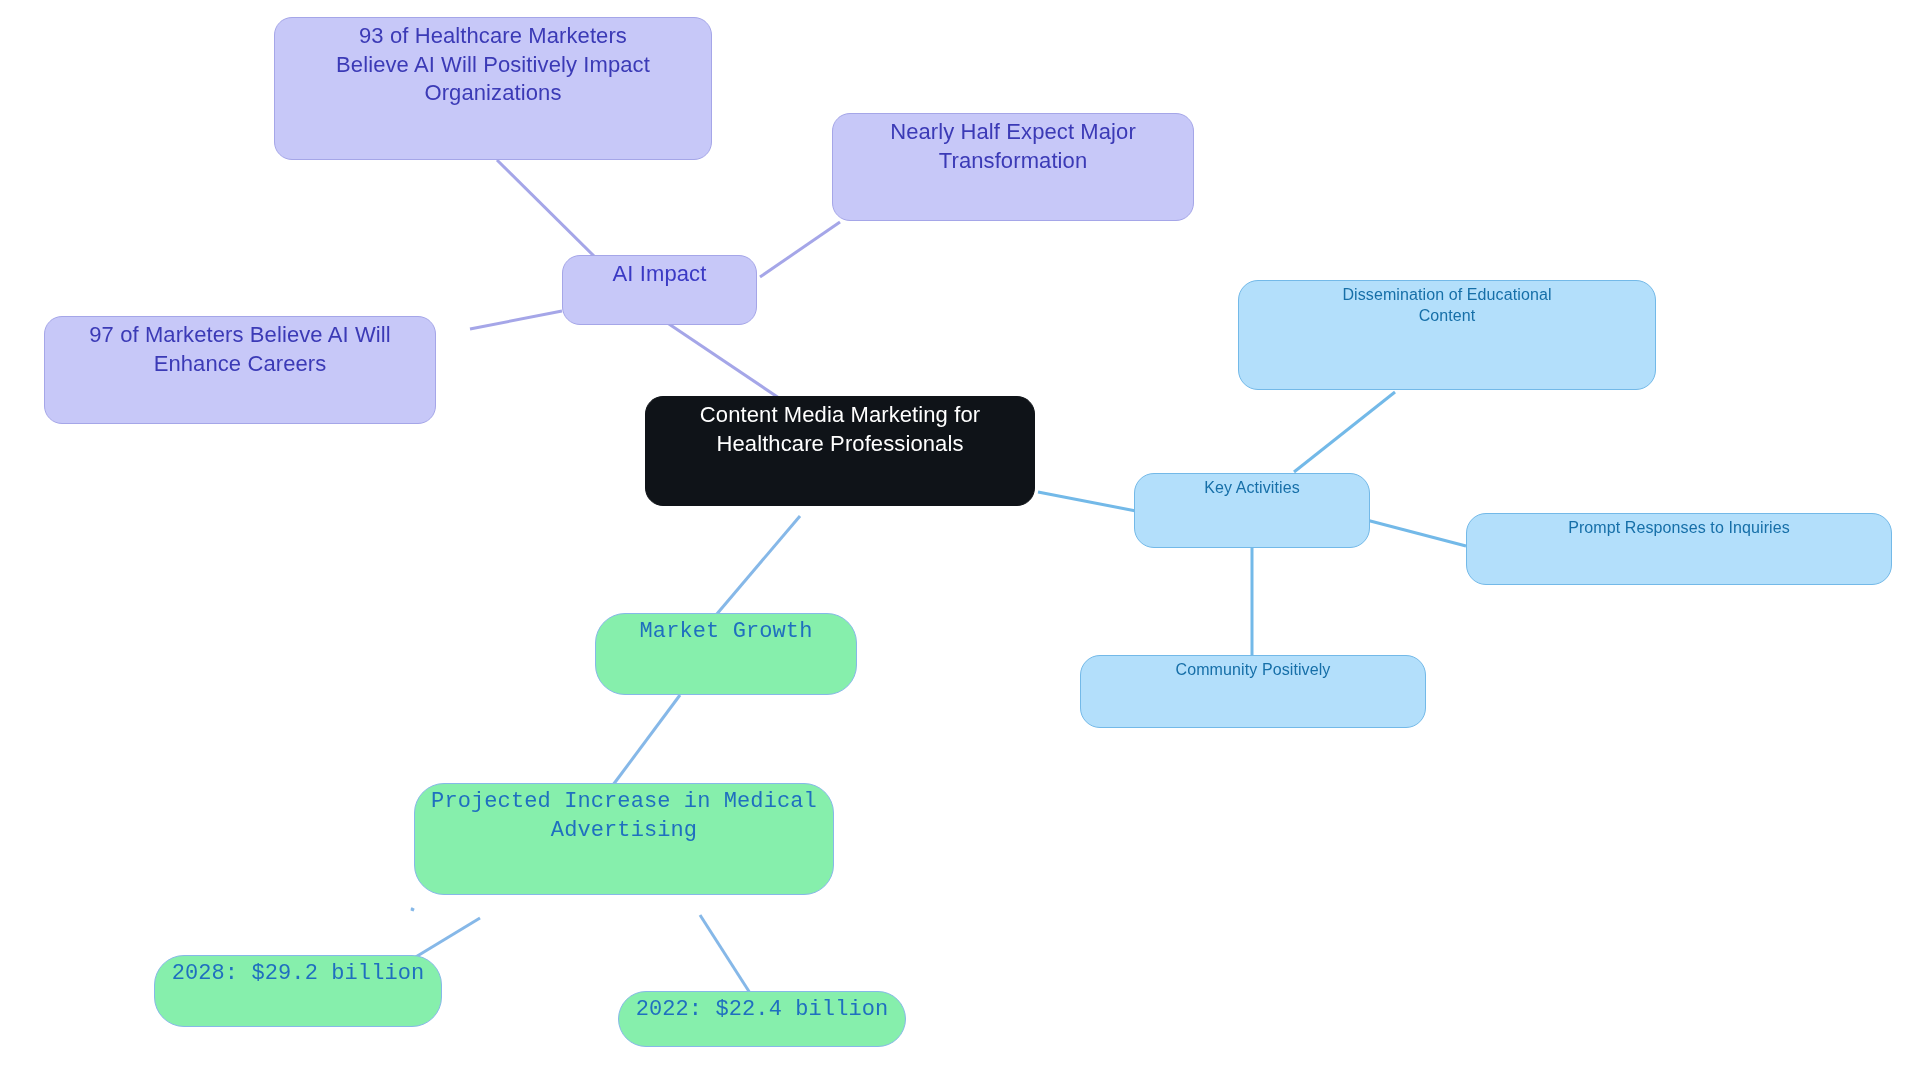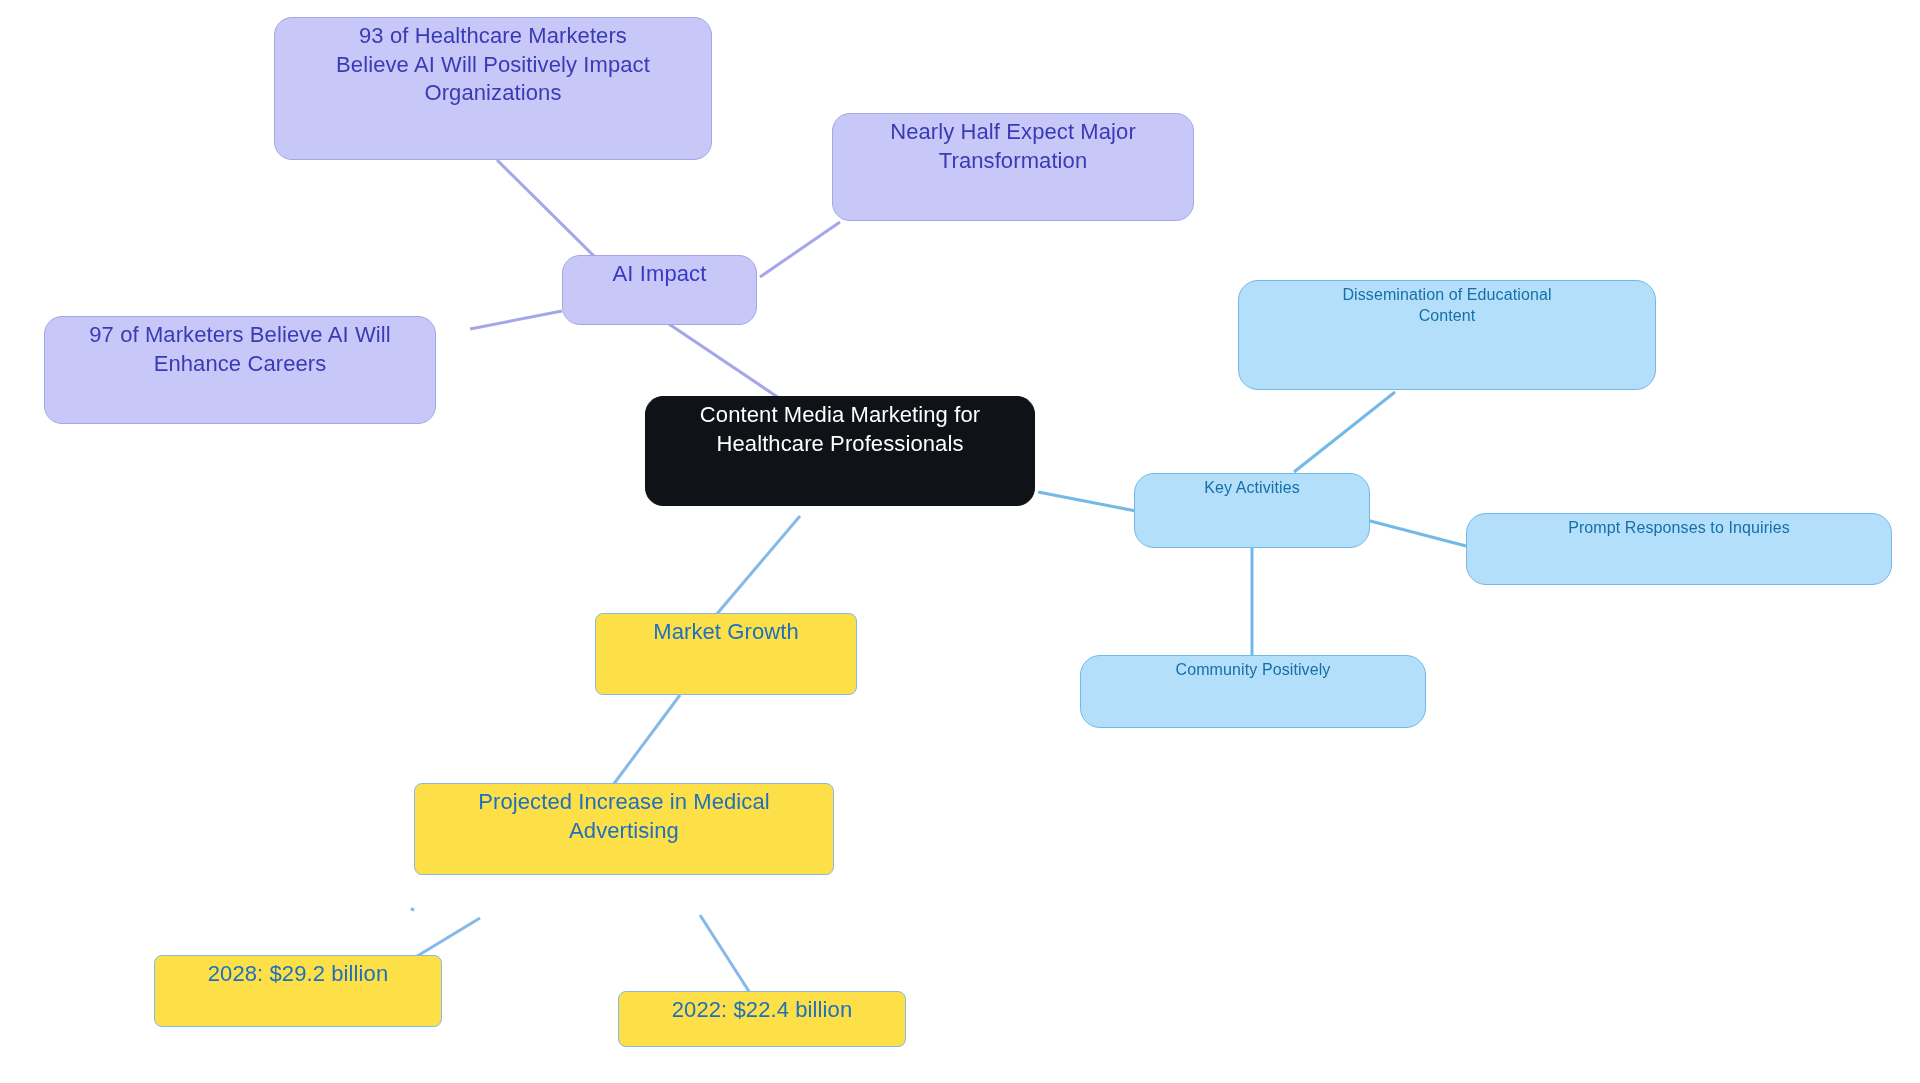--- a/index.html
+++ b/index.html
@@ -67,25 +67,26 @@
   
   .n-blue {
     background: #b3dffb;
     border-color: #73b9e8;
     color: #166fa8;
     border-radius: 20px;
     font-size: 16px;
   }
   
   .n-paleblue {
-    background: #fde047;
+    background: #86efac;
     border-color: #86b8e8;
     color: #1f6fbf;
-    border-radius: 8px;
+    border-radius: 30px;
     font-size: 22px;
+    font-family: Liberation Mono, monospace;
   }
 </style>
 </head>
 <body>
 
 <div id="canvas">
 
   <svg id="edge-layer" viewBox="0 0 1920 1083" width="1920" height="1083" xmlns="http://www.w3.org/2000/svg">
 
     <path d="M 600 262 L 497 160" fill="none" stroke="#a5a6e8" stroke-width="3"></path>
@@ -144,21 +145,21 @@
   </div>
 
   <div class="node n-blue" style="left:1080px; top:655px; width:346px; height:73px;">
     <span class="label">Community Positively</span>
   </div>
 
   <div class="node n-paleblue" style="left:595px; top:613px; width:262px; height:82px;">
     <span class="label">Market Growth</span>
   </div>
 
-  <div class="node n-paleblue" style="left:414px; top:783px; width:420px; height:92px;">
+  <div class="node n-paleblue" style="left:414px; top:783px; width:420px; height:112px;">
     <span class="label">Projected Increase in Medical
 Advertising</span>
   </div>
 
   <div class="node n-paleblue" style="left:154px; top:955px; width:288px; height:72px;">
     <span class="label">2028: $29.2 billion</span>
   </div>
 
   <div class="node n-paleblue" style="left:618px; top:991px; width:288px; height:56px;">
     <span class="label">2022: $22.4 billion</span>

